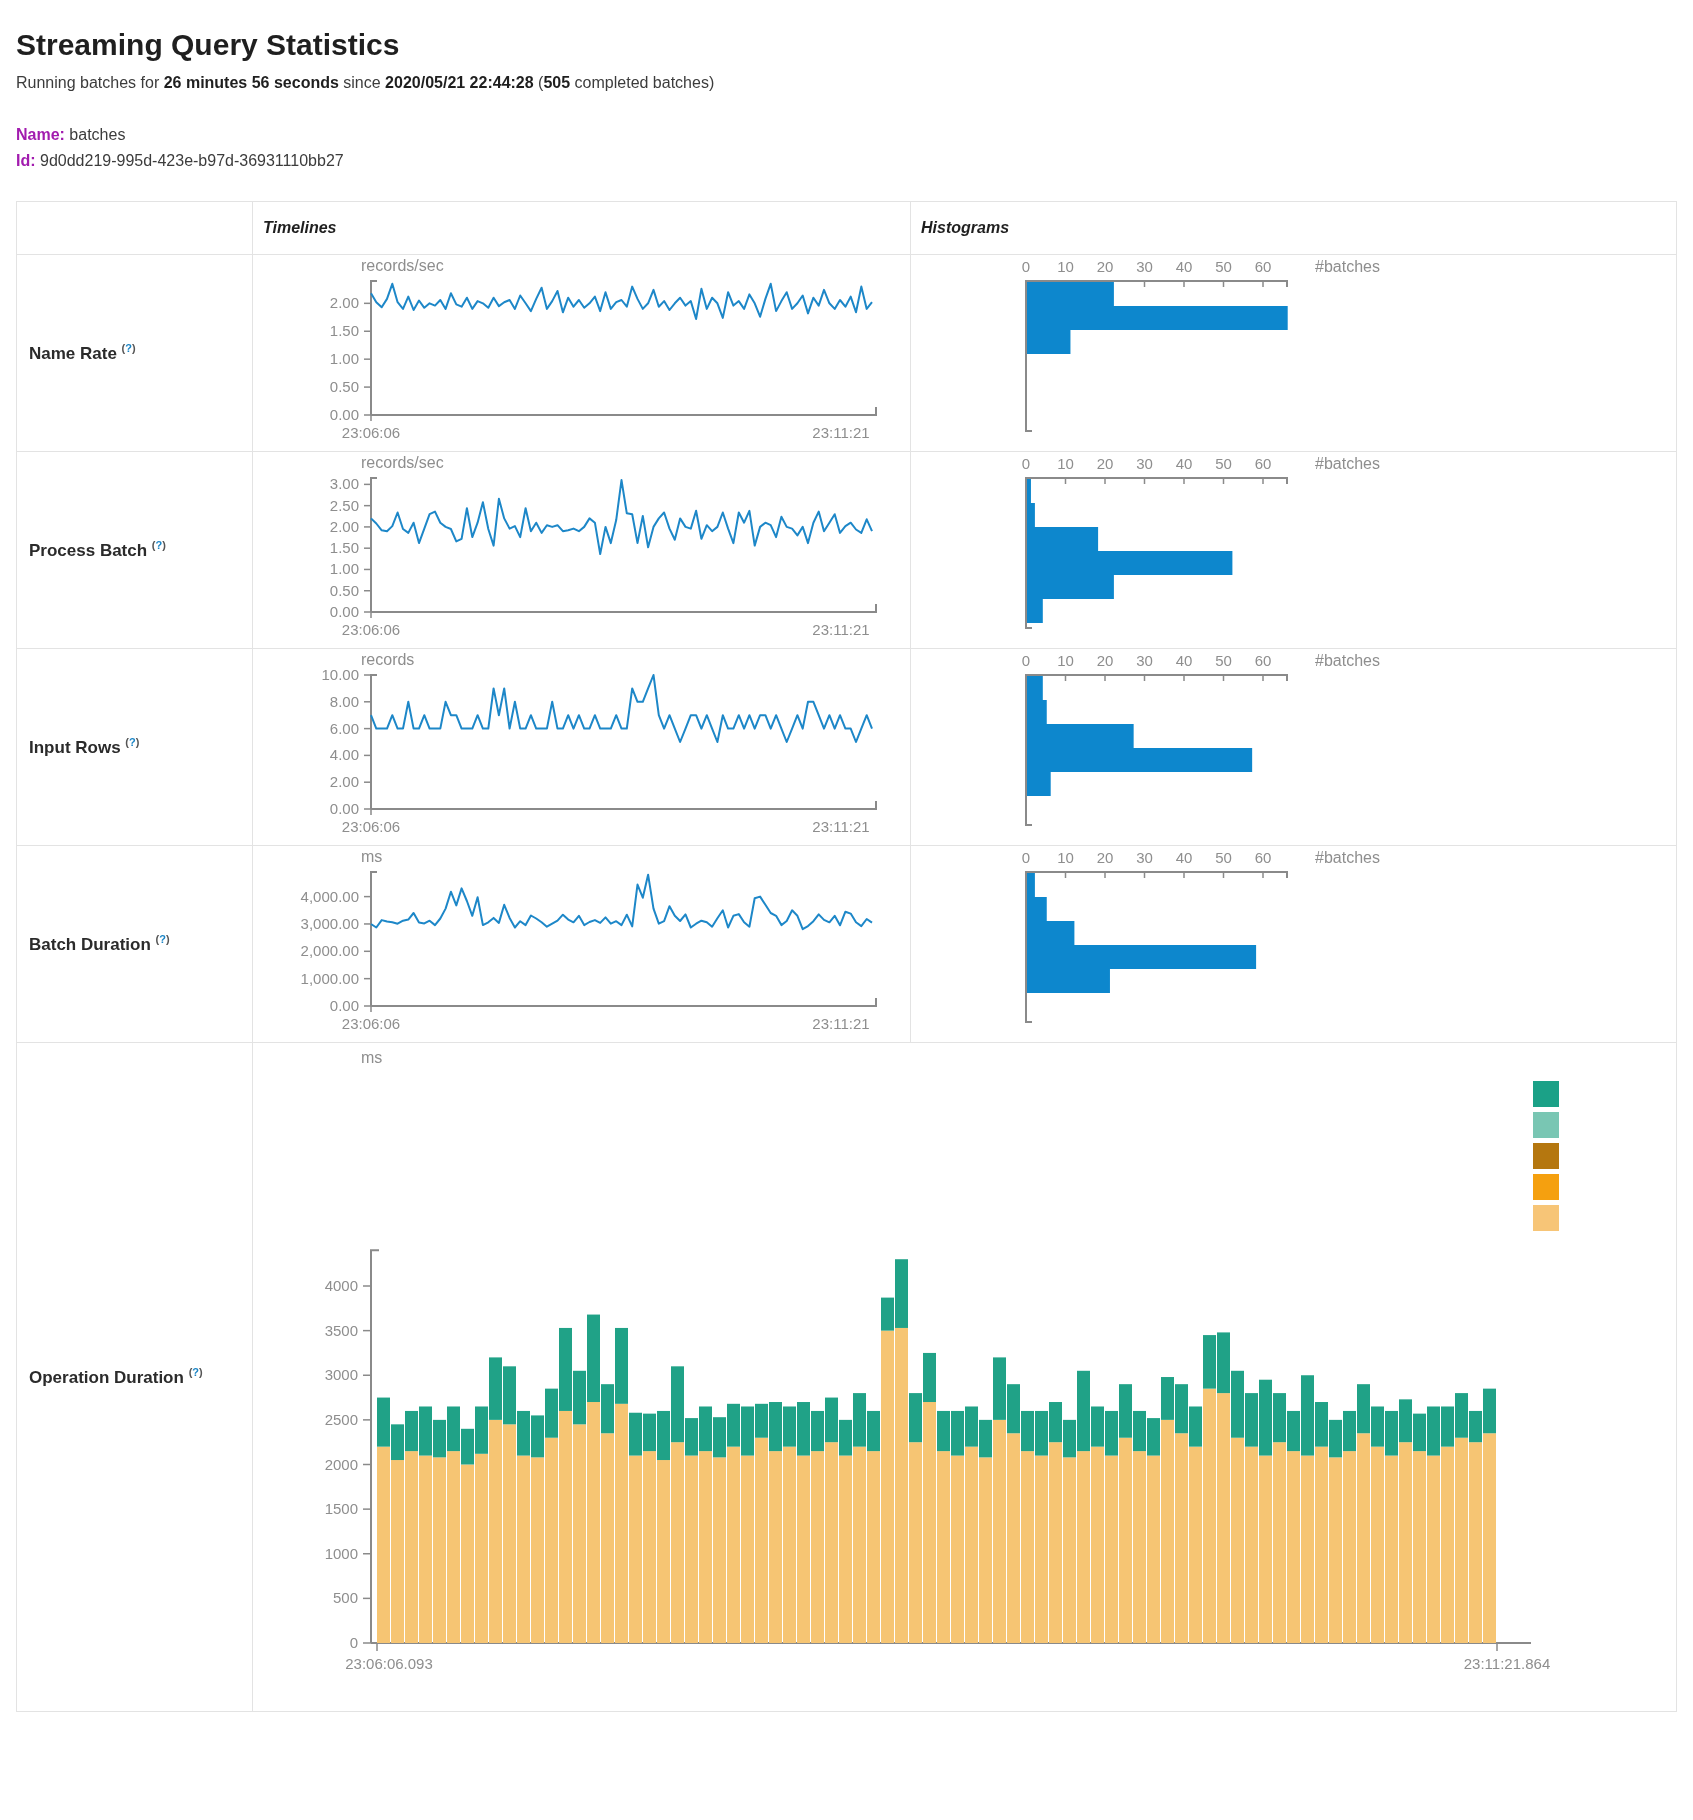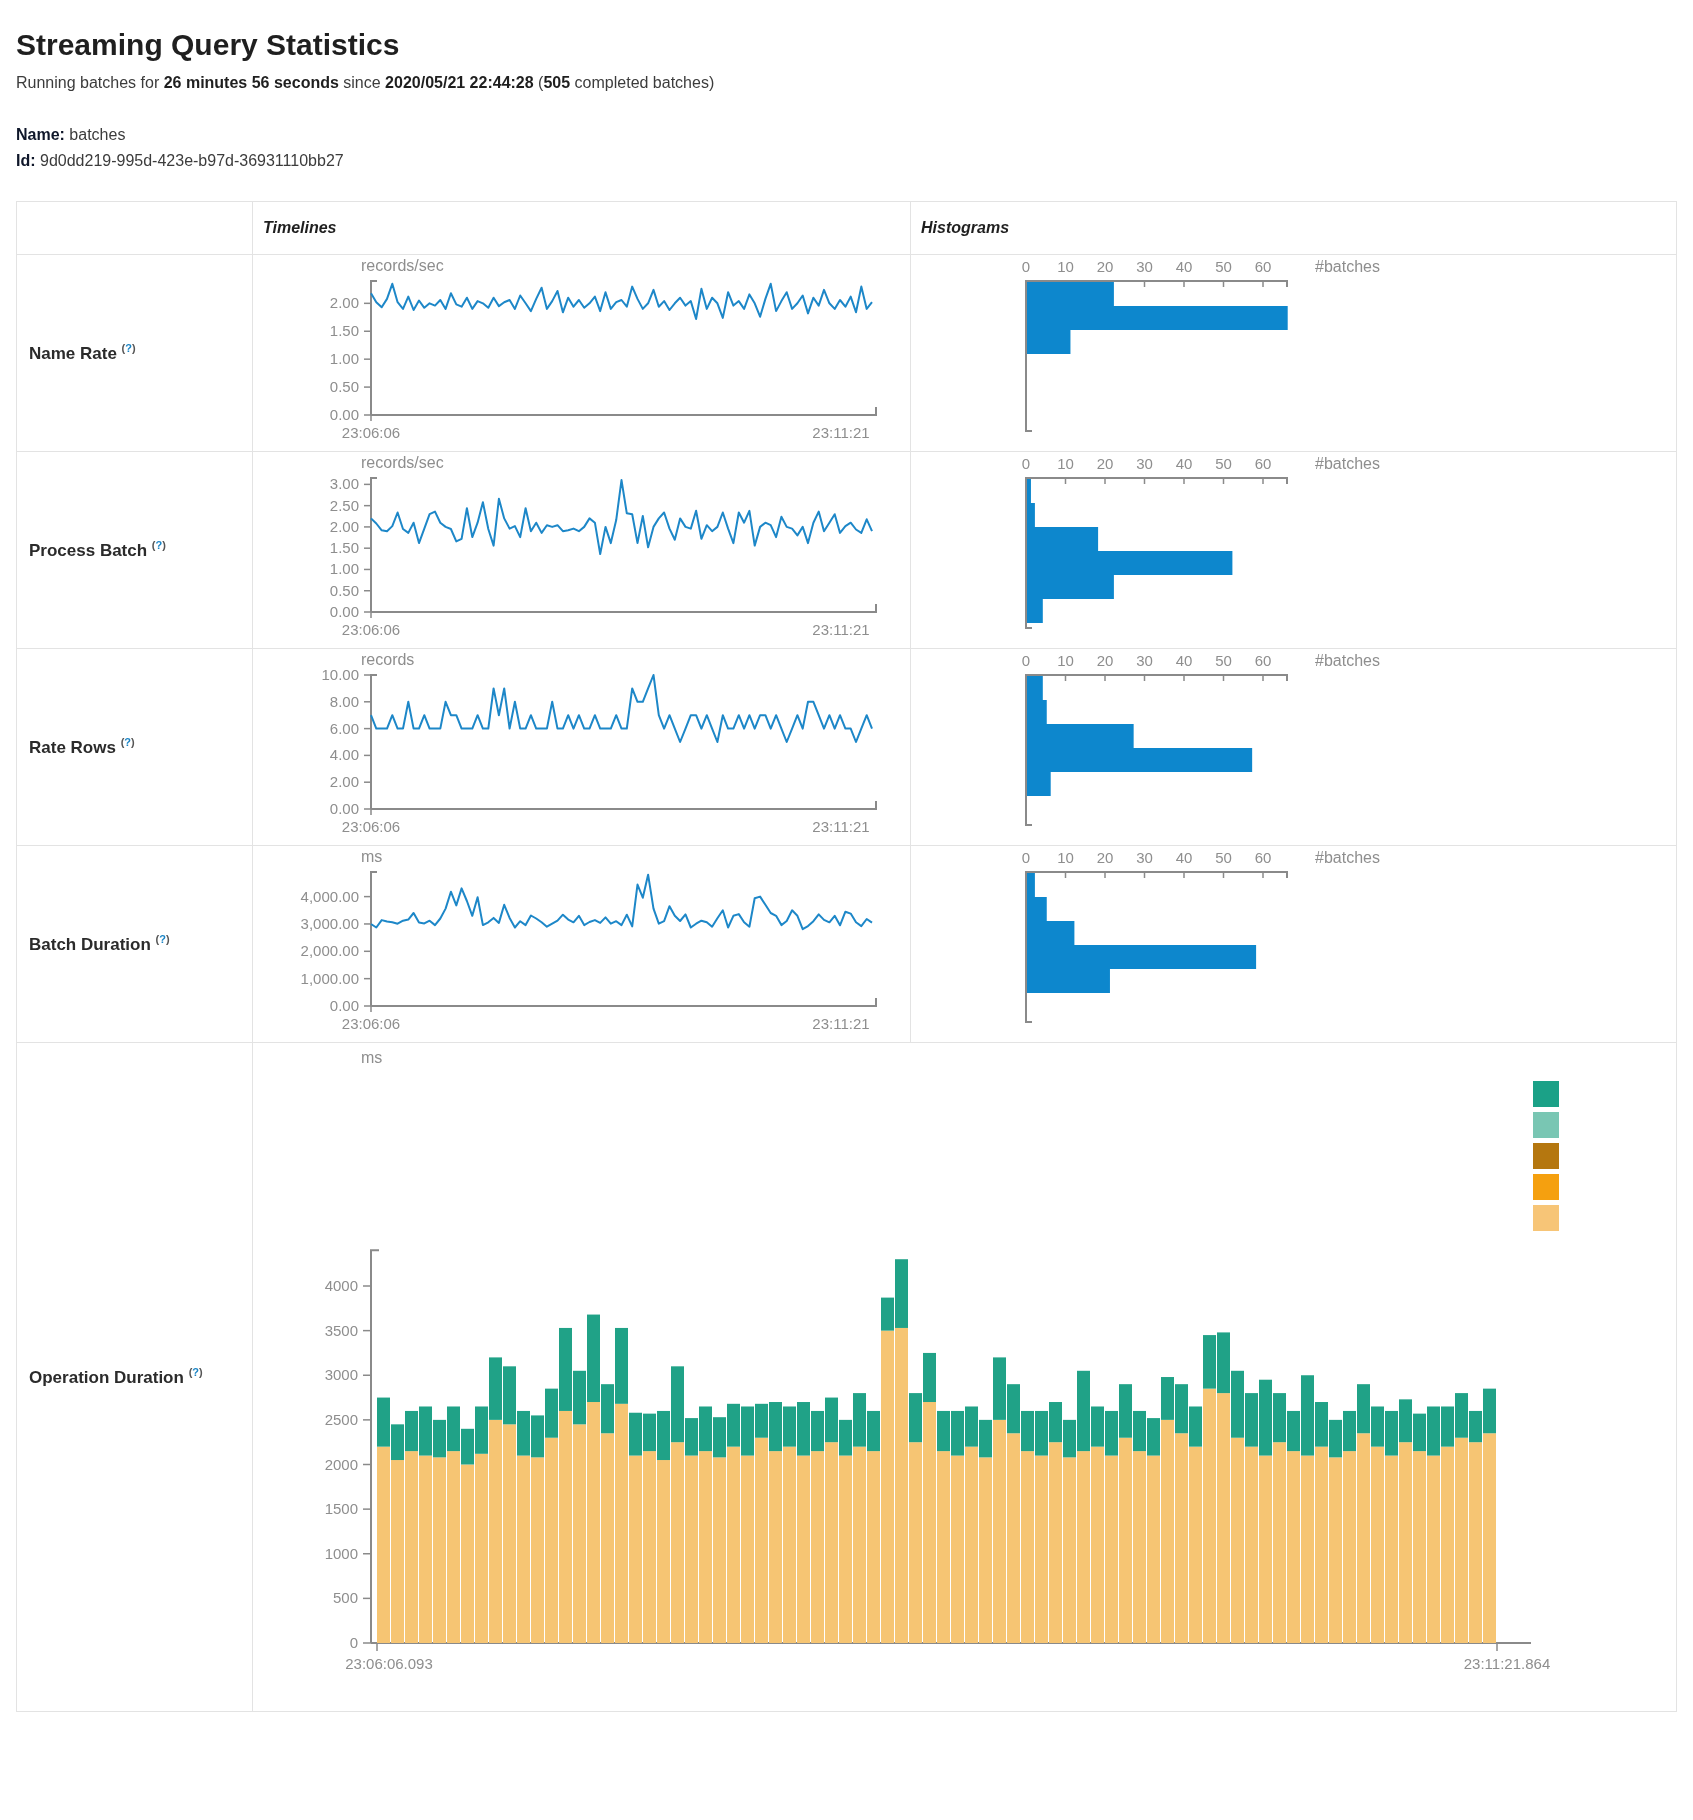--- a/index.html
+++ b/index.html
@@ -2,21 +2,21 @@
 <html><head>
 <meta charset="utf-8">
 <style>
   html,body{margin:0;padding:0;background:#fff;color:#333;
     font-family:"Liberation Sans","DejaVu Sans",sans-serif;}
   .wrap{width:1693px;padding:12px 0 20px 16px;box-sizing:border-box;}
   h1{font-size:30px;font-weight:bold;color:#1f1f1f;margin:16px 0 12px 0;}
   .subtitle{font-size:16px;color:#3c3c3c;margin:0 0 30px 0;}
   .subtitle b{color:#1f1f1f;}
   .qinfo{font-size:16px;color:#3c3c3c;line-height:1.65;margin:0 0 26px 0;}
-  .qinfo b{color:#0f172a;}
+  .qinfo b{color:#a21caf;}
   table.stats{border-collapse:collapse;width:1661px;table-layout:fixed;}
   table.stats th,table.stats td{border:1px solid #e3e3e3;vertical-align:middle;}
   table.stats th{text-align:left;font-size:16px;color:#1f1f1f;padding:17px 10px;font-style:italic;}
   td.label-cell{padding:8px 12px;font-size:17px;font-weight:bold;color:#2b2b2b;}
   td.chart-cell{padding:0;vertical-align:top;}
   sup.help{font-size:11px;font-weight:bold;color:#555;}
   sup.help .q{color:#1a84c5;cursor:pointer;}
   .col-label{width:236px;}
   .col-tl{width:658px;}
   svg{display:block;font-family:"Liberation Sans","DejaVu Sans",sans-serif;}
@@ -157,21 +157,21 @@
                 <rect x="116" y="51" width="7.9" height="24" fill="#0d87cd"></rect>
                 <rect x="116" y="75" width="71.10000000000001" height="24" fill="#0d87cd"></rect>
                 <rect x="116" y="99" width="205.4" height="24" fill="#0d87cd"></rect>
                 <rect x="116" y="123" width="86.9" height="24" fill="#0d87cd"></rect>
                 <rect x="116" y="147" width="15.8" height="24" fill="#0d87cd"></rect>
               </svg>
             </div>
           </td>
       </tr>
       <tr>
-        <td class="label-cell"><span>Rate Rows</span> <sup class="help"><span>(</span><span class="q">?</span><span>)</span></sup></td>
+        <td class="label-cell"><span>Input Rows</span> <sup class="help"><span>(</span><span class="q">?</span><span>)</span></sup></td>
         <td class="chart-cell">
             <div>
               <svg width="650" height="196">
                 <text x="108" y="16" text-anchor="start" class="unit">records</text>
                 <path class="ax" d="M124 26H118V160"></path>
                 <line class="tk" x1="111" y1="160" x2="118" y2="160"></line>
                 <text x="106" y="165" text-anchor="end">0.00</text>
                 <line class="tk" x1="111" y1="133.2" x2="118" y2="133.2"></line>
                 <text x="106" y="138.2" text-anchor="end">2.00</text>
                 <line class="tk" x1="111" y1="106.4" x2="118" y2="106.4"></line>

